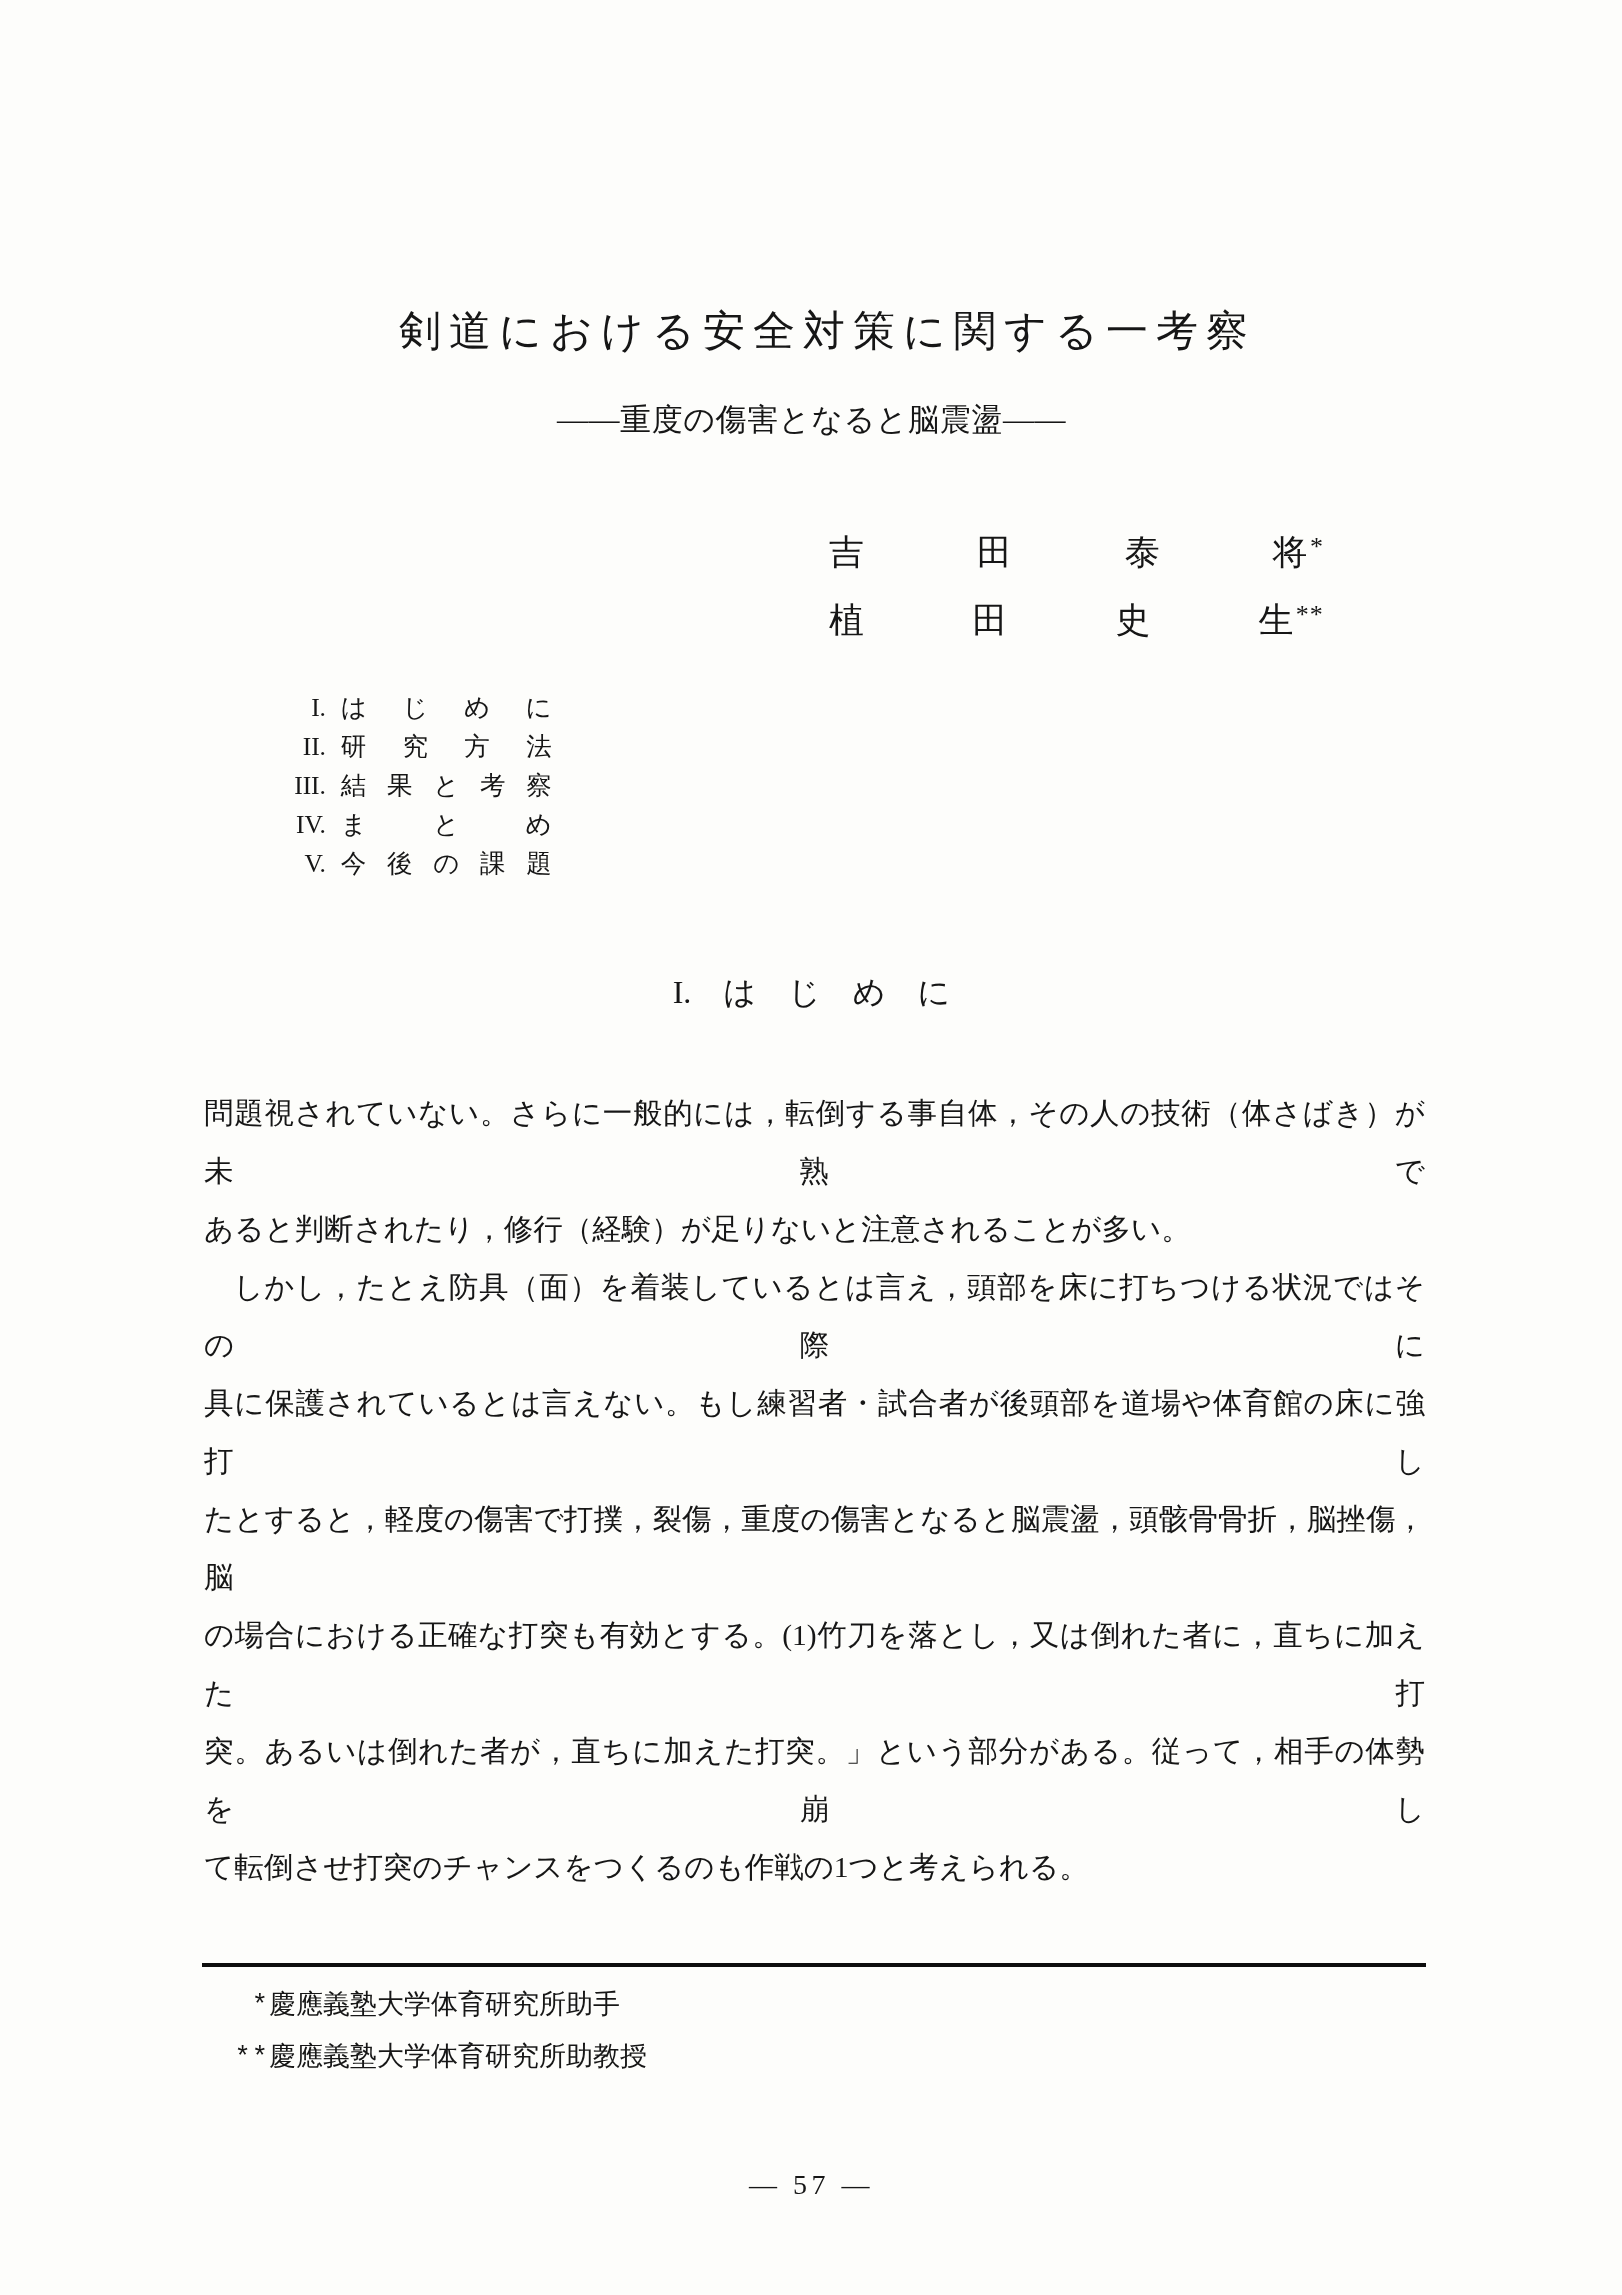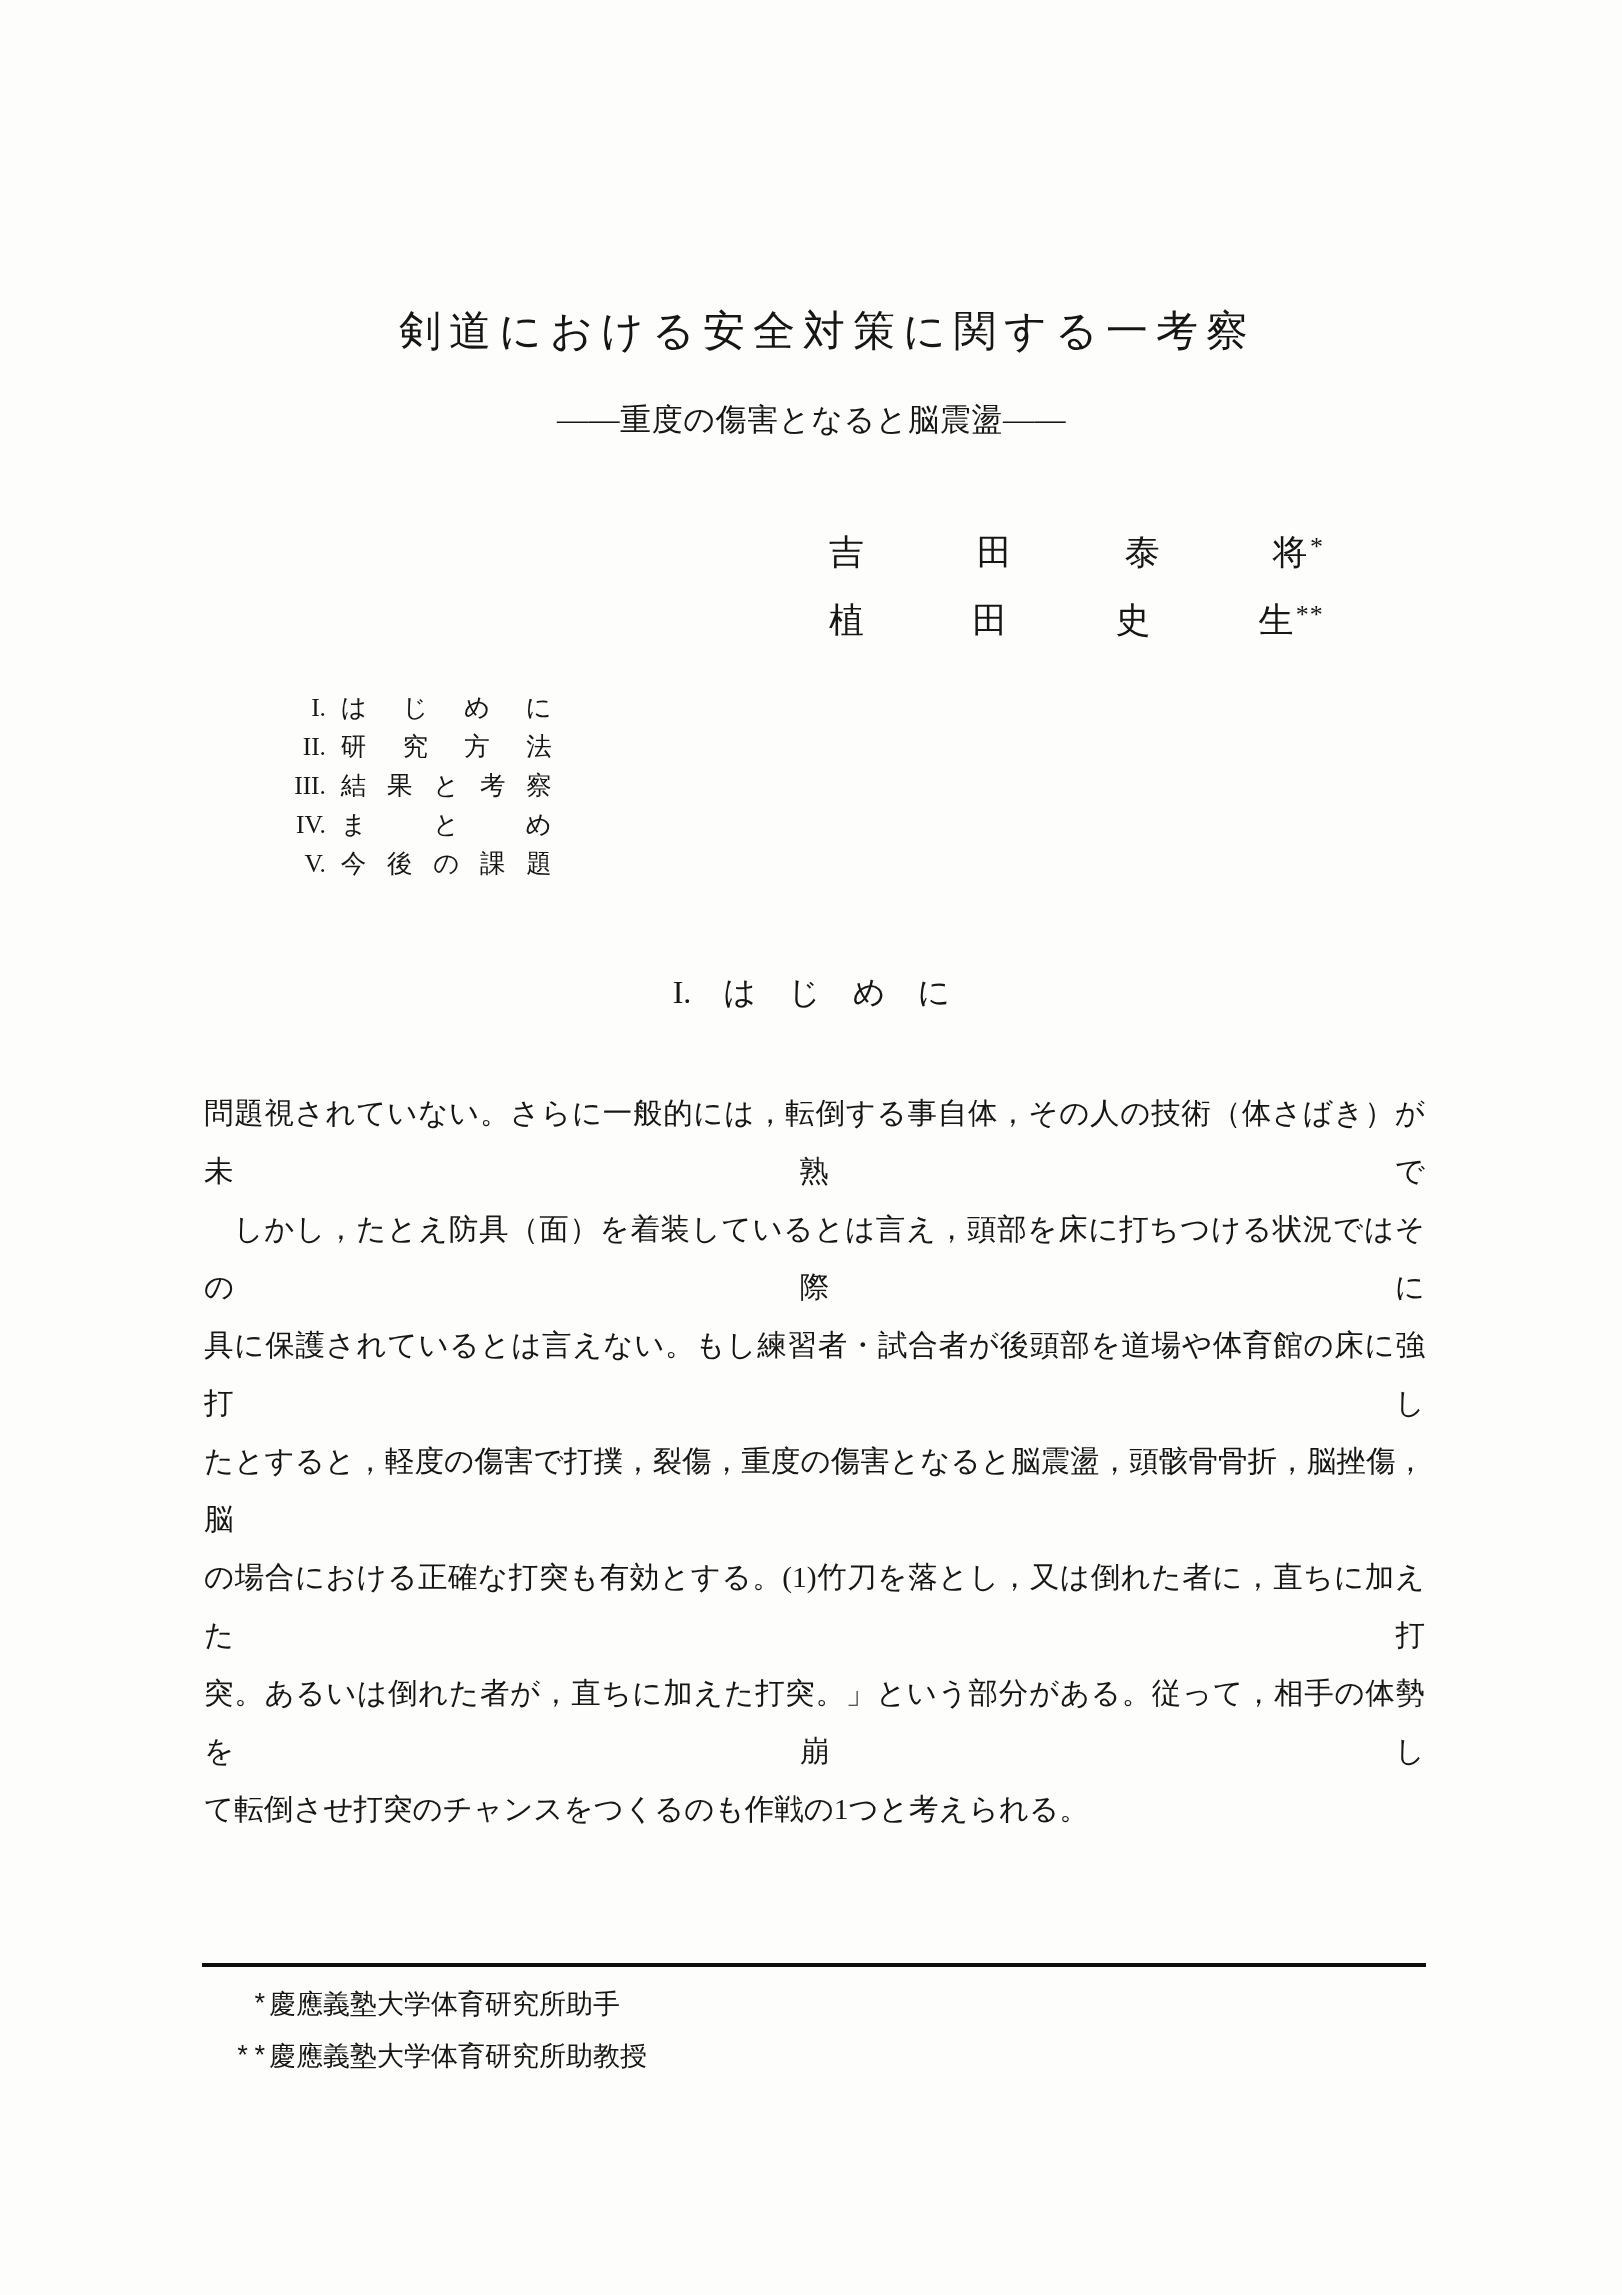--- a/index.html
+++ b/index.html
@@ -141,35 +141,37 @@
   <div class="section-heading">
     <span>I.</span>
     <span>は</span>
     <span>じ</span>
     <span>め</span>
     <span>に</span>
   </div>
 
   <div class="body-text">
     <div class="line">問題視されていない。さらに一般的には，転倒する事自体，その人の技術（体さばき）が未熟で</div>
+    <div class="line pend">あると判断されたり，修行（経験）が足りないと注意されることが多い。</div>
     <div class="line indent">しかし，たとえ防具（面）を着装しているとは言え，頭部を床に打ちつける状況ではその際に</div>
     <div class="line">具に保護されているとは言えない。もし練習者・試合者が後頭部を道場や体育館の床に強打し</div>
     <div class="line">たとすると，軽度の傷害で打撲，裂傷，重度の傷害となると脳震盪，頭骸骨骨折，脳挫傷，脳</div>
     <div class="line">の場合における正確な打突も有効とする。(1)竹刀を落とし，又は倒れた者に，直ちに加えた打</div>
     <div class="line">突。あるいは倒れた者が，直ちに加えた打突。」という部分がある。従って，相手の体勢を崩し</div>
     <div class="line pend">て転倒させ打突のチャンスをつくるのも作戦の1つと考えられる。</div>
 
   </div>
 
   <div class="fn-rule"></div>
 
   <div class="footnotes">
     <div class="fn">
       <span class="fn-marker">*</span><span>慶應義塾大学体育研究所助手</span>
     </div>
     <div class="fn">
       <span class="fn-marker">**</span><span>慶應義塾大学体育研究所助教授</span>
     </div>
   </div>
 
+  <div class="page-number">— 57 —</div>
 
 </div>
 
 
 </body></html>

